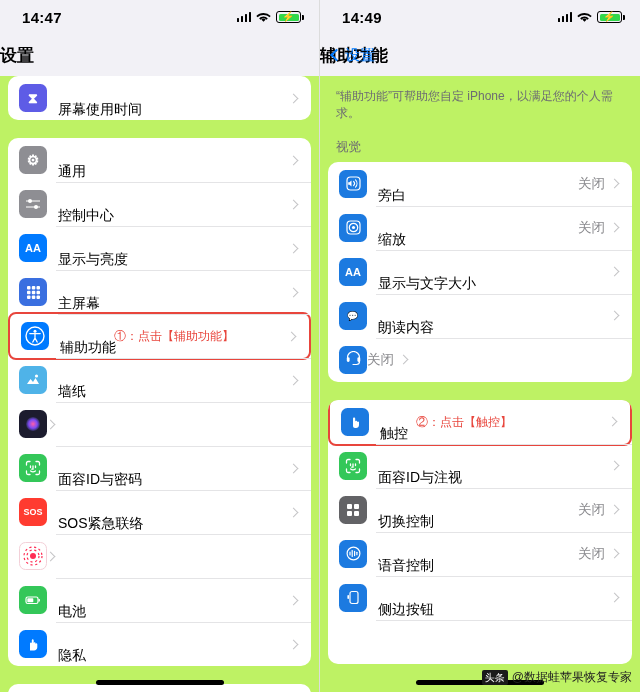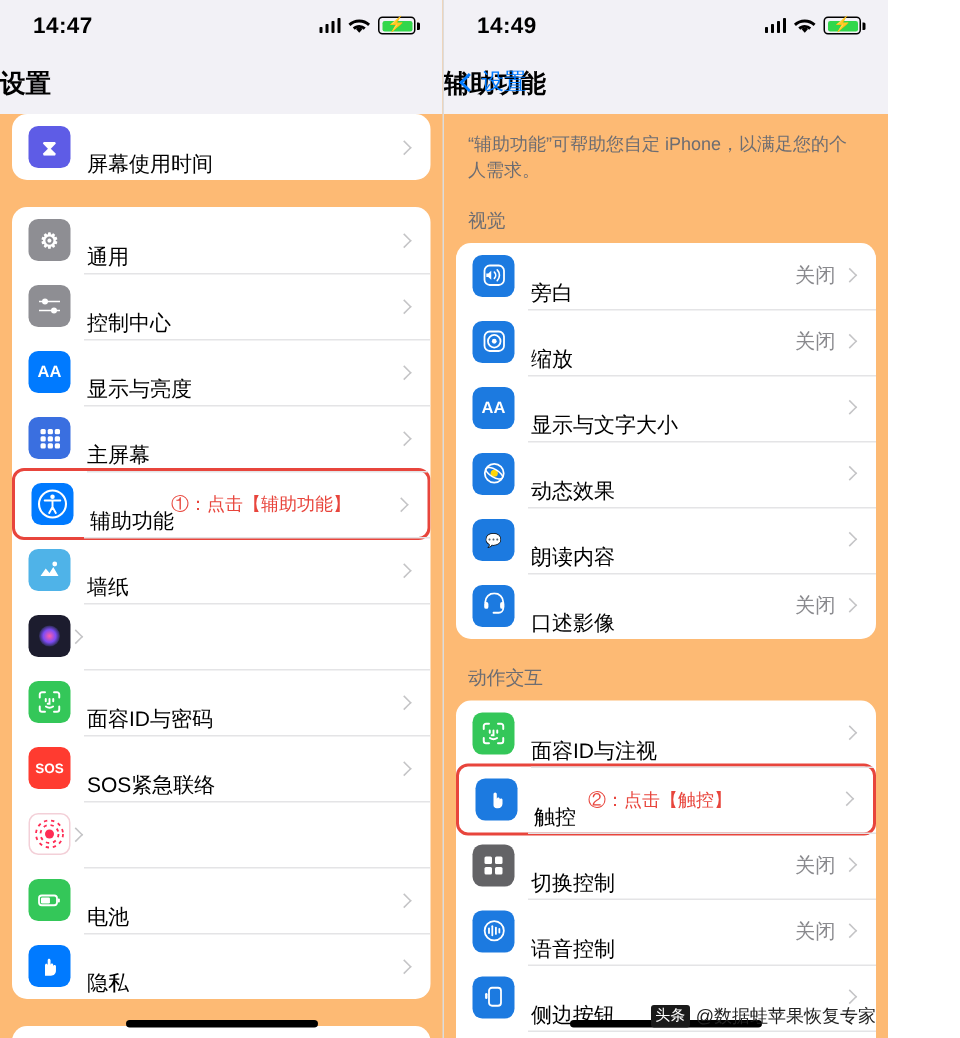--- a/index.html
+++ b/index.html
@@ -4,22 +4,22 @@
 <style>
   * { box-sizing: border-box; margin: 0; padding: 0; }
   body {
     width: 640px; height: 692px;
     background: #ffffff;
     font-family: "Liberation Sans", sans-serif;
     overflow: hidden;
   }
   .screens { display: flex; width: 640px; height: 692px; }
   .phone {
-    width: 296px; height: 692px;
-    background: #fdba74;
+    width: 320px; height: 692px;
+    background: #bef264;
     position: relative;
     overflow: hidden;
   }
   .phone.left { border-right: 1px solid #dcdcdc; }
 
   
   .statusbar {
     height: 34px;
     display: flex; align-items: center; justify-content: space-between;
     padding: 0 18px 0 22px;
@@ -379,73 +379,60 @@
           <div class="value">关闭</div>
           <div class="chev"></div>
         </div>
 
         <div class="row">
           <div class="ico" style="background:#1c7ae0;font-size:11px;">AA</div>
           <div class="label">显示与文字大小</div>
           <div class="chev"></div>
         </div>
 
-        <div class="row">
-          <div class="ico" style="background:#1c7ae0">
-            <svg width="17" height="17" viewBox="0 0 17 17">
-                <circle cx="8.5" cy="8.5" r="6.3" fill="none" stroke="#fff" stroke-width="1.2"></circle>
-                <circle cx="8.5" cy="8.5" r="2.4" fill="#ffd60a"></circle>
-                <ellipse cx="8.5" cy="8.5" rx="6.3" ry="2.6" fill="none" stroke="#fff" stroke-width="1" transform="rotate(30 8.5 8.5)"></ellipse>
-              </svg>
-          </div>
-          <div class="label">动态效果</div>
-          <div class="chev"></div>
-        </div>
 
         <div class="row">
           <div class="ico" style="background:#1c7ae0;font-size:9px;">💬</div>
           <div class="label">朗读内容</div>
           <div class="chev"></div>
         </div>
 
         <div class="row">
           <div class="ico" style="background:#1c7ae0">
             <svg width="17" height="17" viewBox="0 0 17 17">
                 <path d="M2.5 6.5a6 6 0 0 1 12 0v4a3 3 0 0 1-3 3H8" fill="none" stroke="#fff" stroke-width="1.2" stroke-linecap="round"></path>
                 <rect x="1.8" y="6.3" width="2.8" height="4.6" rx="1.3" fill="#fff"></rect>
                 <rect x="12.4" y="6.3" width="2.8" height="4.6" rx="1.3" fill="#fff"></rect>
               </svg>
           </div>
-          <div class="label">口述影像</div>
           <div class="value">关闭</div>
           <div class="chev"></div>
         </div>
       </div>
 
-      <div class="section-title">动作交互</div>
       <div class="group hl-wrap">
+
+        <div class="row highlight" style="margin:0 2px;">
+          <div class="ico" style="background:#1c7ae0">
+            <svg width="17" height="17" viewBox="0 0 17 17">
+                <path d="M6 12V5.6c0-.7.5-1.2 1.1-1.2s1.1.5 1.1 1.2v3.1c0-.6.5-1 1-1s1 .4 1 1v.6c0-.5.4-.9.9-.9s.9.4.9.9v2.6c0 1.7-1.3 3-3 3H8c-1.1 0-2-.9-2-2z" fill="#fff"></path>
+              </svg>
+          </div>
+          <div class="label">触控</div>
+          <div class="annot" style="left:86px;top:14px;">②：点击【触控】</div>
+          <div class="chev"></div>
+        </div>
 
         <div class="row">
           <div class="ico" style="background:#34c759">
             <svg width="16" height="16" viewBox="0 0 16 16" fill="none" stroke="#fff" stroke-width="1.3" stroke-linecap="round">
                 <path d="M1.5 5V3a1.5 1.5 0 0 1 1.5-1.5h2M14.5 5V3A1.5 1.5 0 0 0 13 1.5h-2M1.5 11v2A1.5 1.5 0 0 0 3 14.5h2M14.5 11v2a1.5 1.5 0 0 1-1.5 1.5h-2M5.5 6v1.5M10.5 6v1.5M8 6v3.2H6.8M5.6 11c1.4 1 3.4 1 4.8 0"></path>
               </svg>
           </div>
           <div class="label">面容ID与注视</div>
-          <div class="chev"></div>
-        </div>
-
-        <div class="row highlight" style="margin:0 2px;">
-          <div class="ico" style="background:#1c7ae0">
-            <svg width="17" height="17" viewBox="0 0 17 17">
-                <path d="M6 12V5.6c0-.7.5-1.2 1.1-1.2s1.1.5 1.1 1.2v3.1c0-.6.5-1 1-1s1 .4 1 1v.6c0-.5.4-.9.9-.9s.9.4.9.9v2.6c0 1.7-1.3 3-3 3H8c-1.1 0-2-.9-2-2z" fill="#fff"></path>
-              </svg>
-          </div>
-          <div class="label">触控</div>
-          <div class="annot" style="left:86px;top:14px;">②：点击【触控】</div>
           <div class="chev"></div>
         </div>
 
         <div class="row">
           <div class="ico" style="background:#636366">
             <svg width="16" height="16" viewBox="0 0 16 16">
                 <g fill="#fff">
                   <rect x="2" y="2" width="5" height="5" rx="1"></rect>
                   <rect x="9" y="2" width="5" height="5" rx="1"></rect>
                   <rect x="2" y="9" width="5" height="5" rx="1"></rect>

